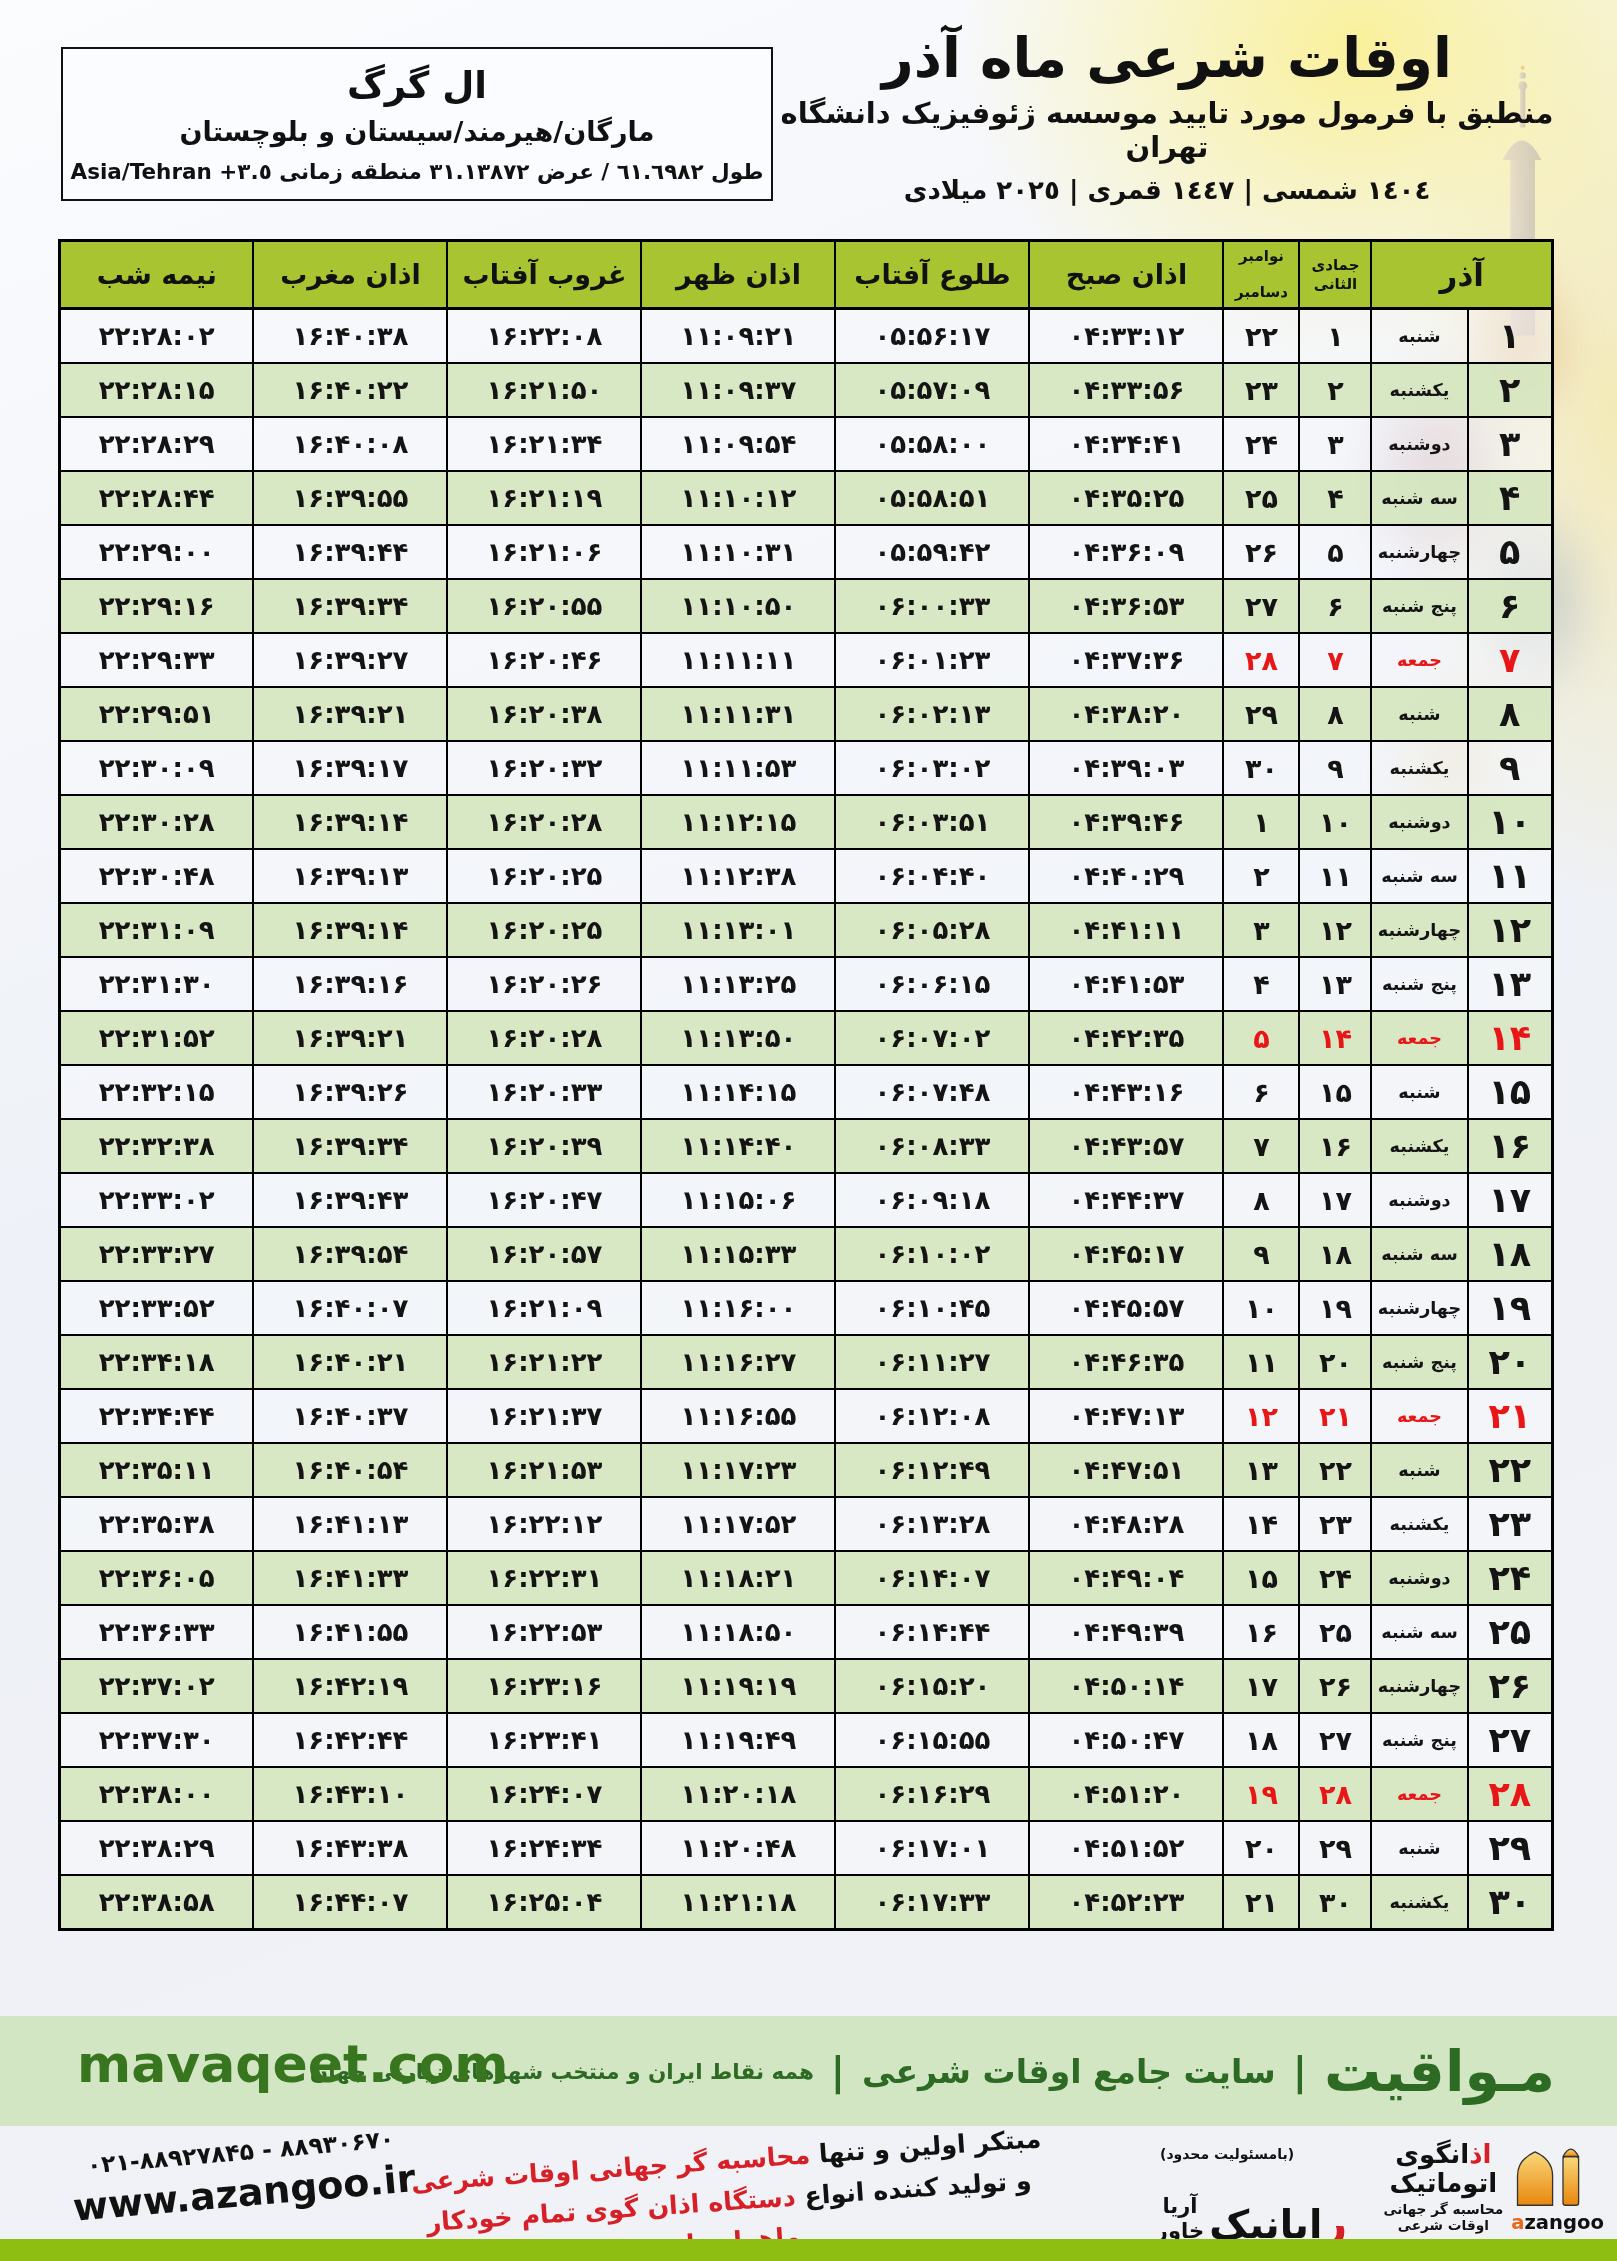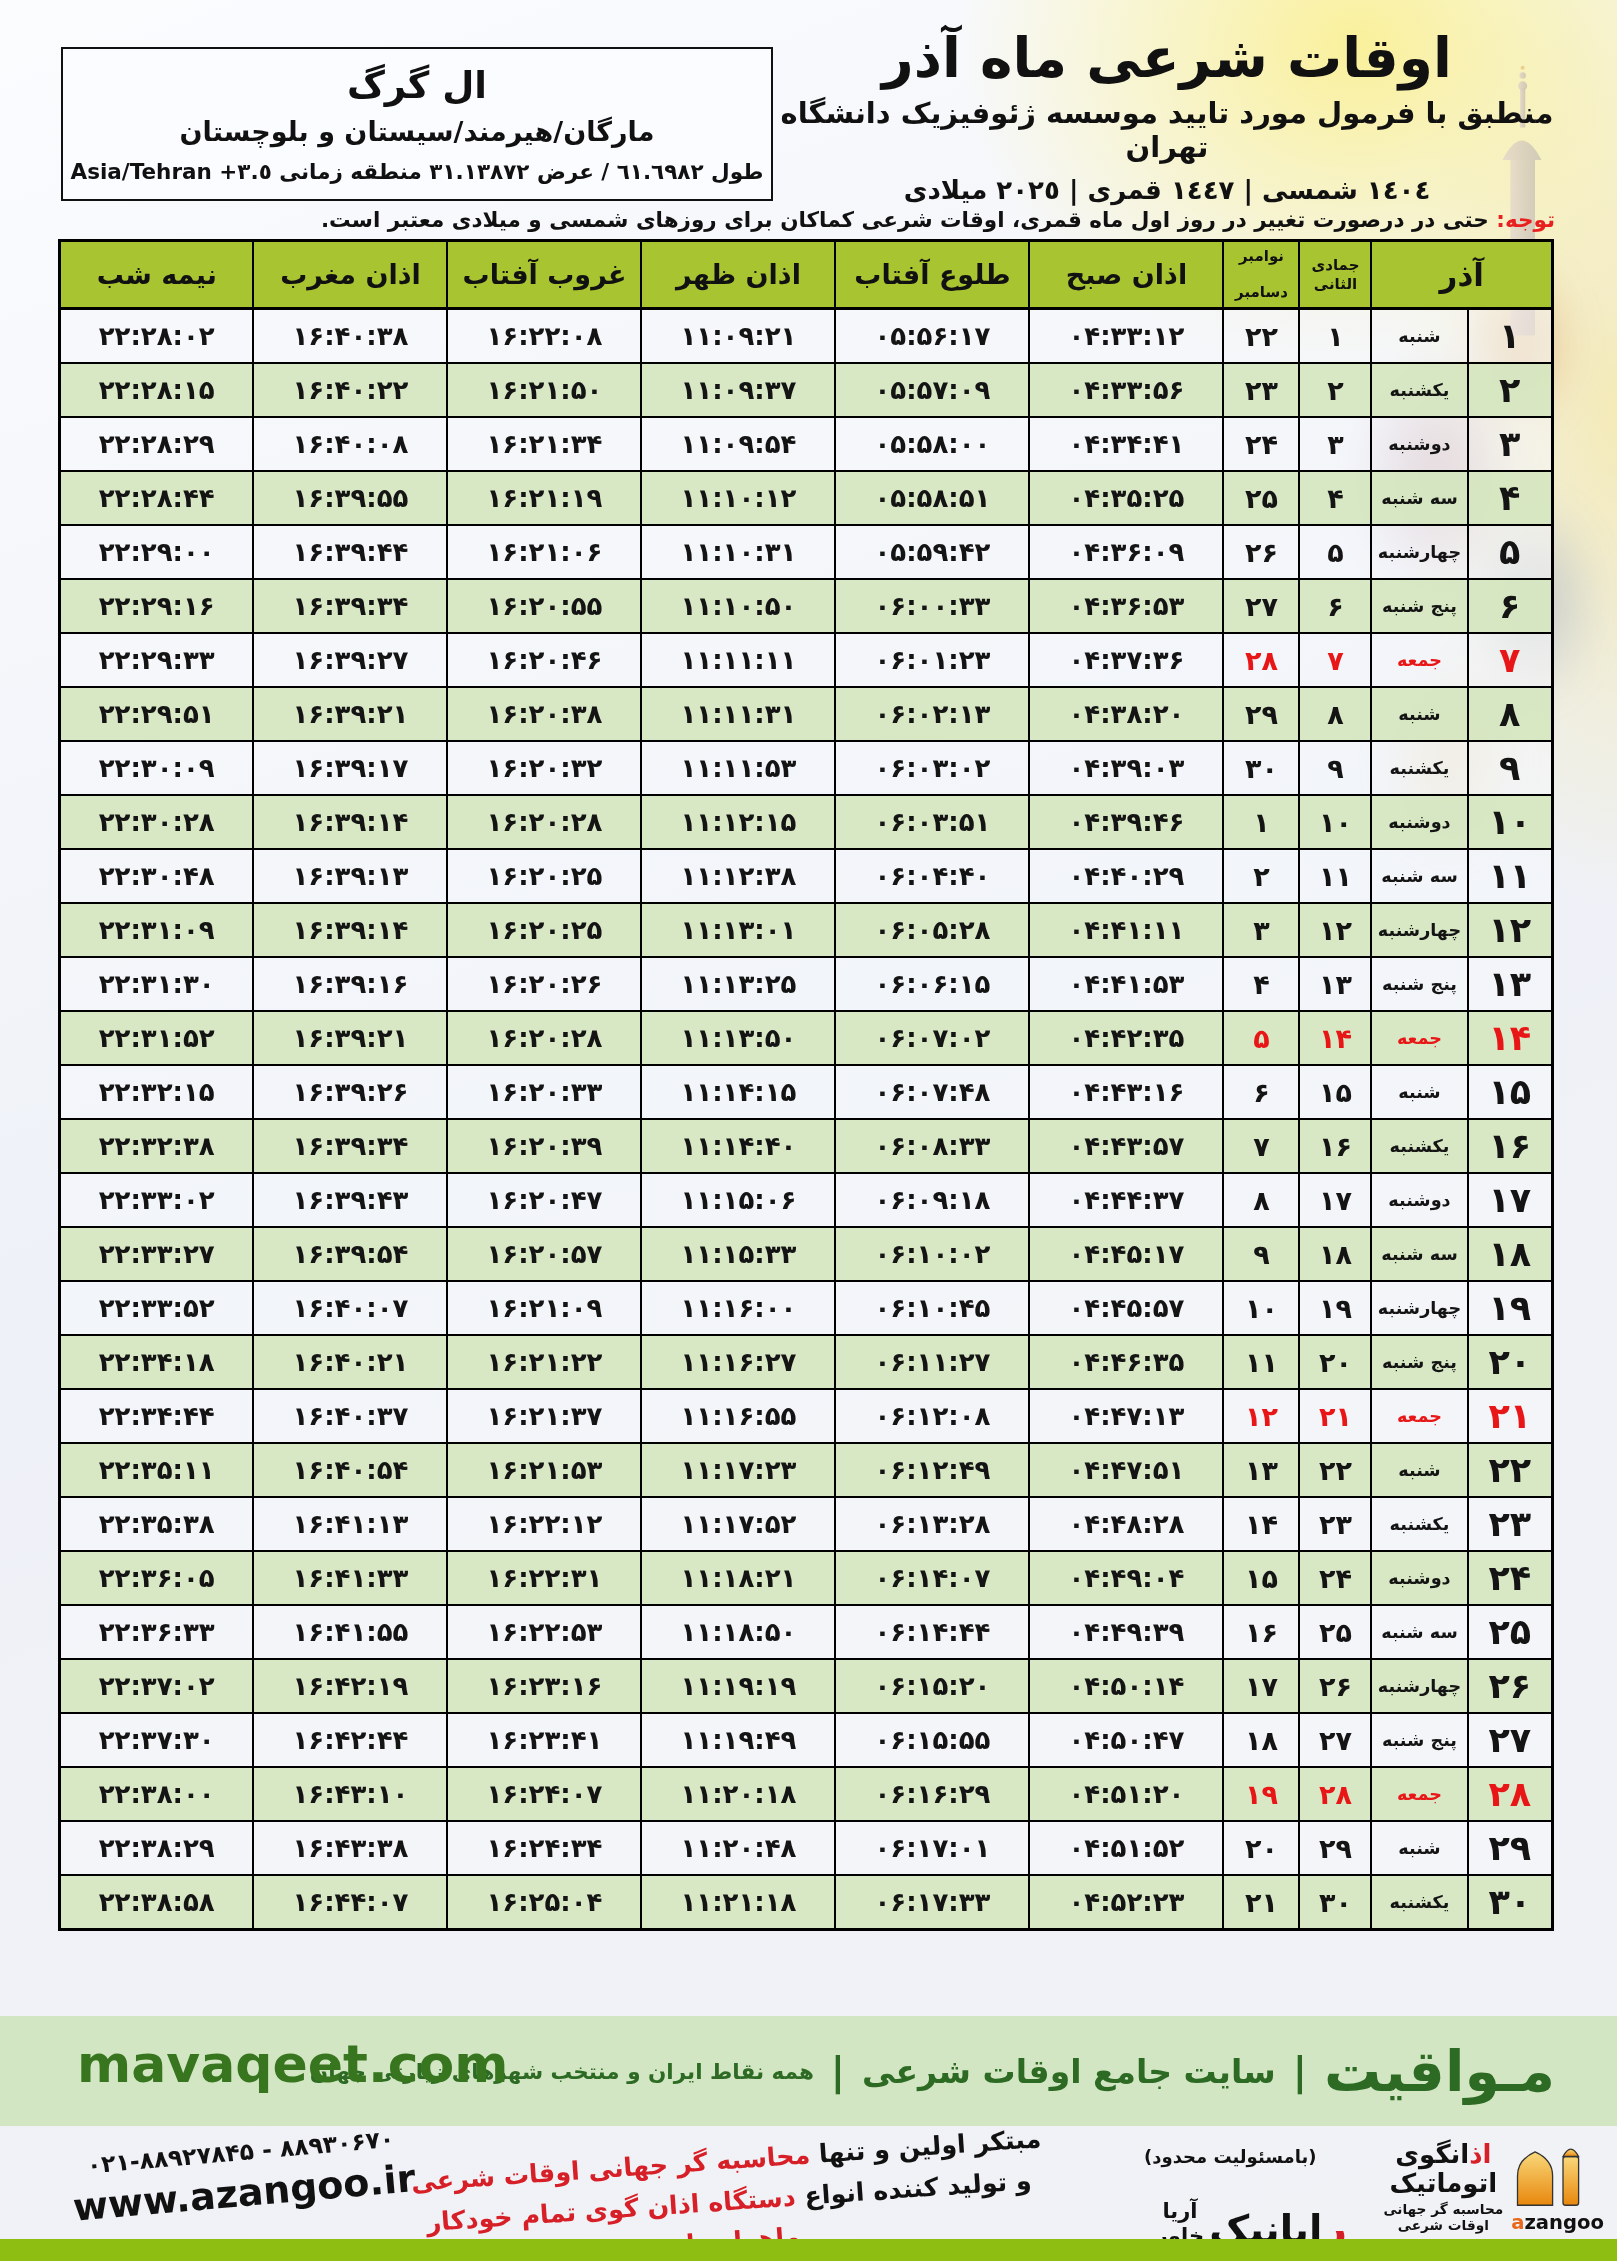--- a/index.html
+++ b/index.html
@@ -64,21 +64,21 @@
   .band-url{position:absolute;left:78px;top:18px;font-size:52px;font-weight:bold;color:#37761f;direction:ltr;}
   
   .foot{position:absolute;top:2126px;left:0;width:1618px;height:114px;z-index:2;}
   .foot-left{position:absolute;left:72px;top:11.7px;text-align:center;transform:rotate(-5deg);}
   .foot-phone{font-size:23.5px;font-weight:bold;direction:ltr;}
   .foot-url{font-size:38px;font-weight:bold;direction:ltr;margin-top:5.2px;}
   .foot-center{position:absolute;left:404px;top:14.4px;width:652px;text-align:center;
     transform:rotate(-4deg);font-size:25.4px;font-weight:bold;line-height:1.6;direction:rtl;}
   .red{color:#d61f26;}
   .rayanik{position:absolute;left:1135px;top:19.6px;width:235px;direction:rtl;text-align:center;}
-  .rayanik-small{font-size:18px;font-weight:bold;text-align:left;margin-left:10px;}
+  .rayanik-small{font-size:14px;font-weight:bold;text-align:left;margin-left:26px;}
   .rayanik-row{display:flex;direction:rtl;align-items:flex-end;justify-content:center;gap:5.2px;}
   .rayanik-name{font-size:39px;font-weight:bold;line-height:1;margin-top:40px;}
   .rayanik-name .red{font-size:43px;}
   .rayanik-sub{font-size:21px;font-weight:bold;line-height:1.2;}
   .azangoo{position:absolute;left:1383px;top:14.4px;width:222px;display:flex;direction:rtl;align-items:center;gap:6.5px;}
   .az-icon{flex:0 0 auto;text-align:left;}
   .az-latin{font-size:19.6px;font-weight:bold;direction:ltr;margin-top:-3.9px;}
   .az-latin .red{color:#e8671b;}
   .az-text{text-align:center;direction:rtl;}
   .az-title{font-size:26px;font-weight:bold;line-height:1.1;}
@@ -111,23 +111,20 @@
     <div class="title-sub">منطبق با فرمول مورد تایید موسسه ژئوفیزیک دانشگاه تهران</div>
     <div class="title-dates">١٤٠٤ شمسی | ١٤٤٧ قمری | ٢٠٢٥ میلادی</div>
   </div>
 
   <div class="loc-box">
     <div class="loc-name">ال گرگ</div>
     <div class="loc-region">مارگان/هیرمند/سیستان و بلوچستان</div>
     <div class="loc-coords">طول ٦١.٦٩٨٢ / عرض ٣١.١٣٨٧٢ منطقه زمانی ٣.٥+ Asia/Tehran</div>
   </div>
 
-  <div class="note-line">
-    <span class="note-label">توجه:</span><span> حتی در درصورت تغییر در روز اول ماه قمری، اوقات شرعی کماکان برای روزهای شمسی و میلادی معتبر است.</span>
-  </div>
 
   <div class="tbl-wrap">
     <table>
       <colgroup>
         <col style="width:85px">
           <col style="width:96px">
           <col style="width:72px">
           <col style="width:76px">
         <col style="width:194px">
           <col style="width:194px">

